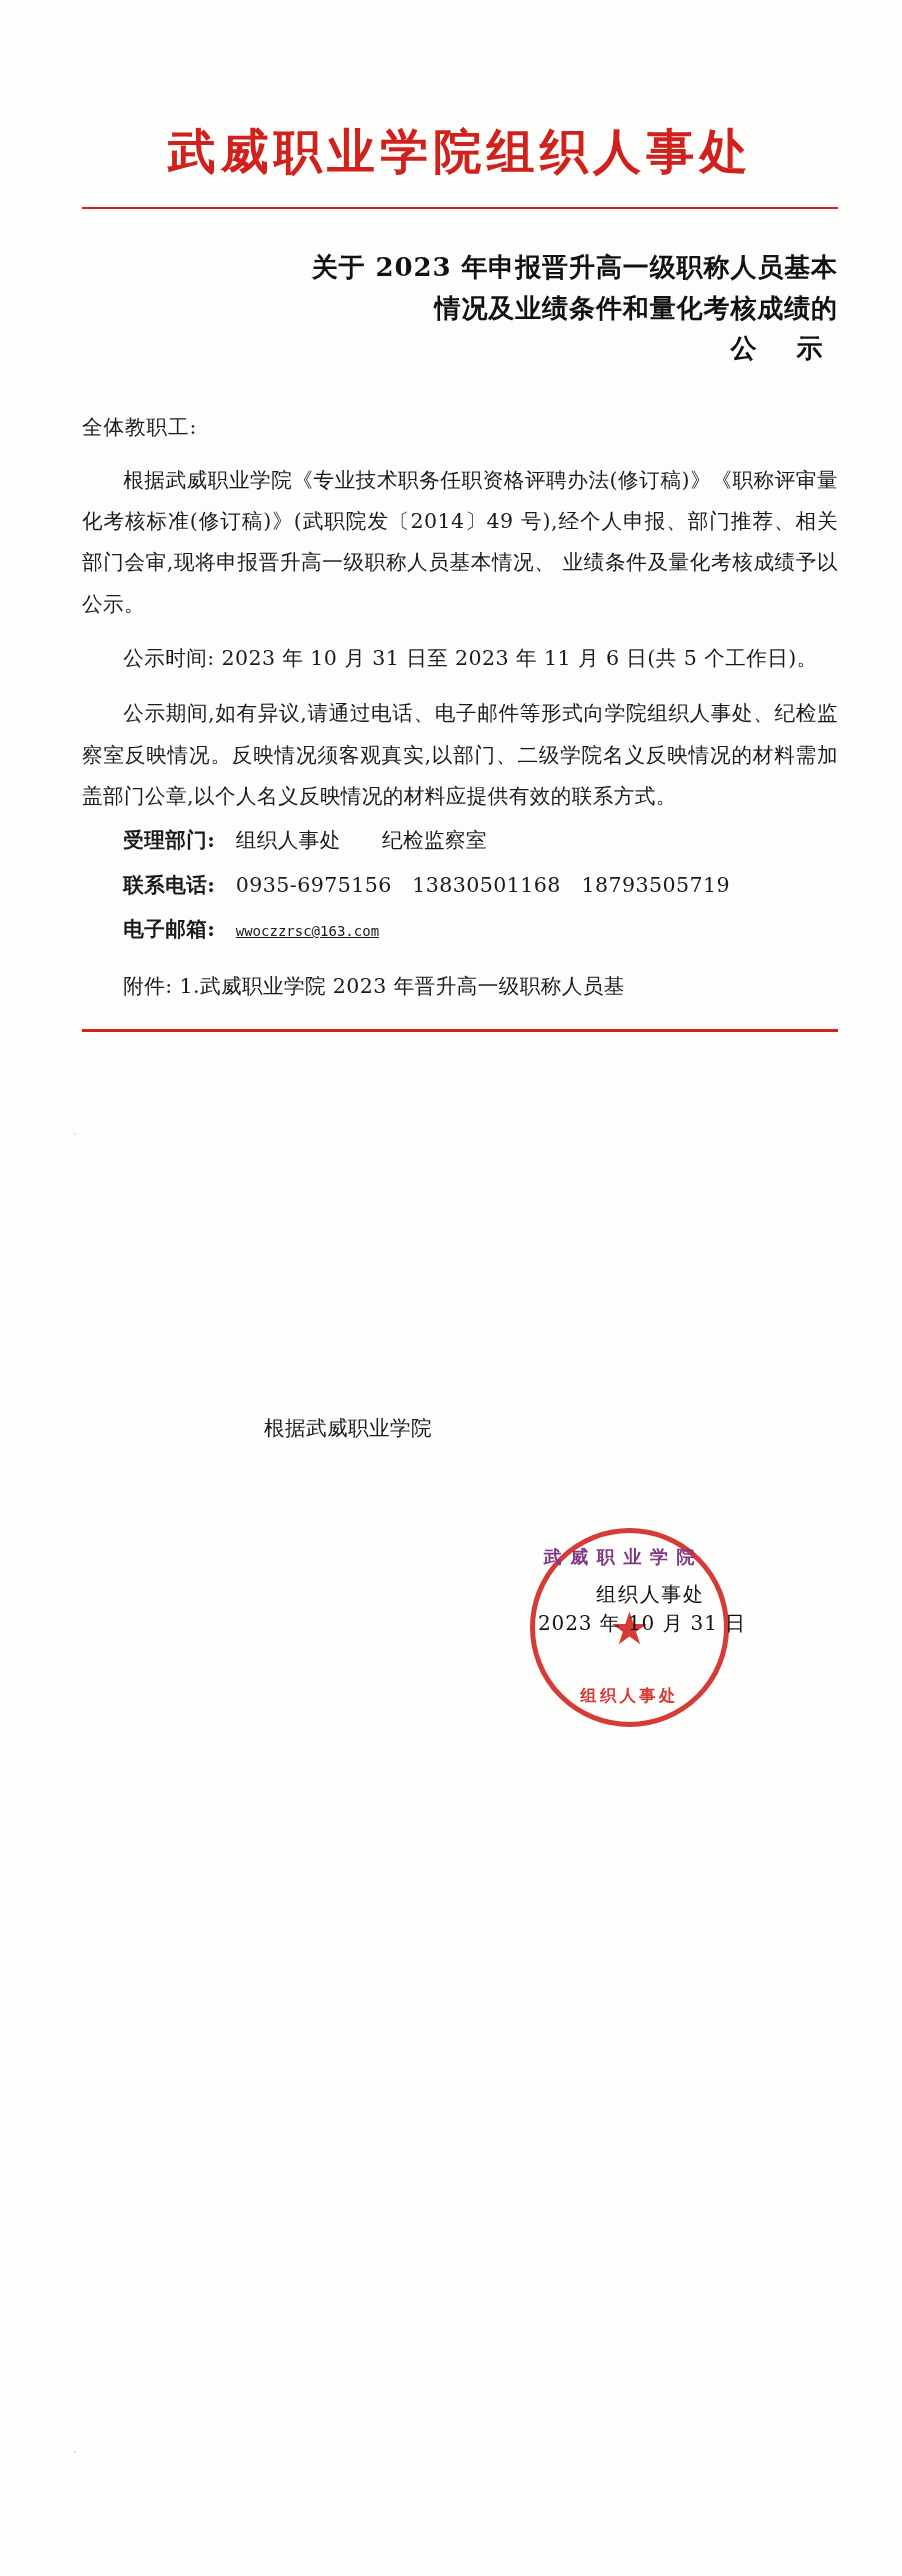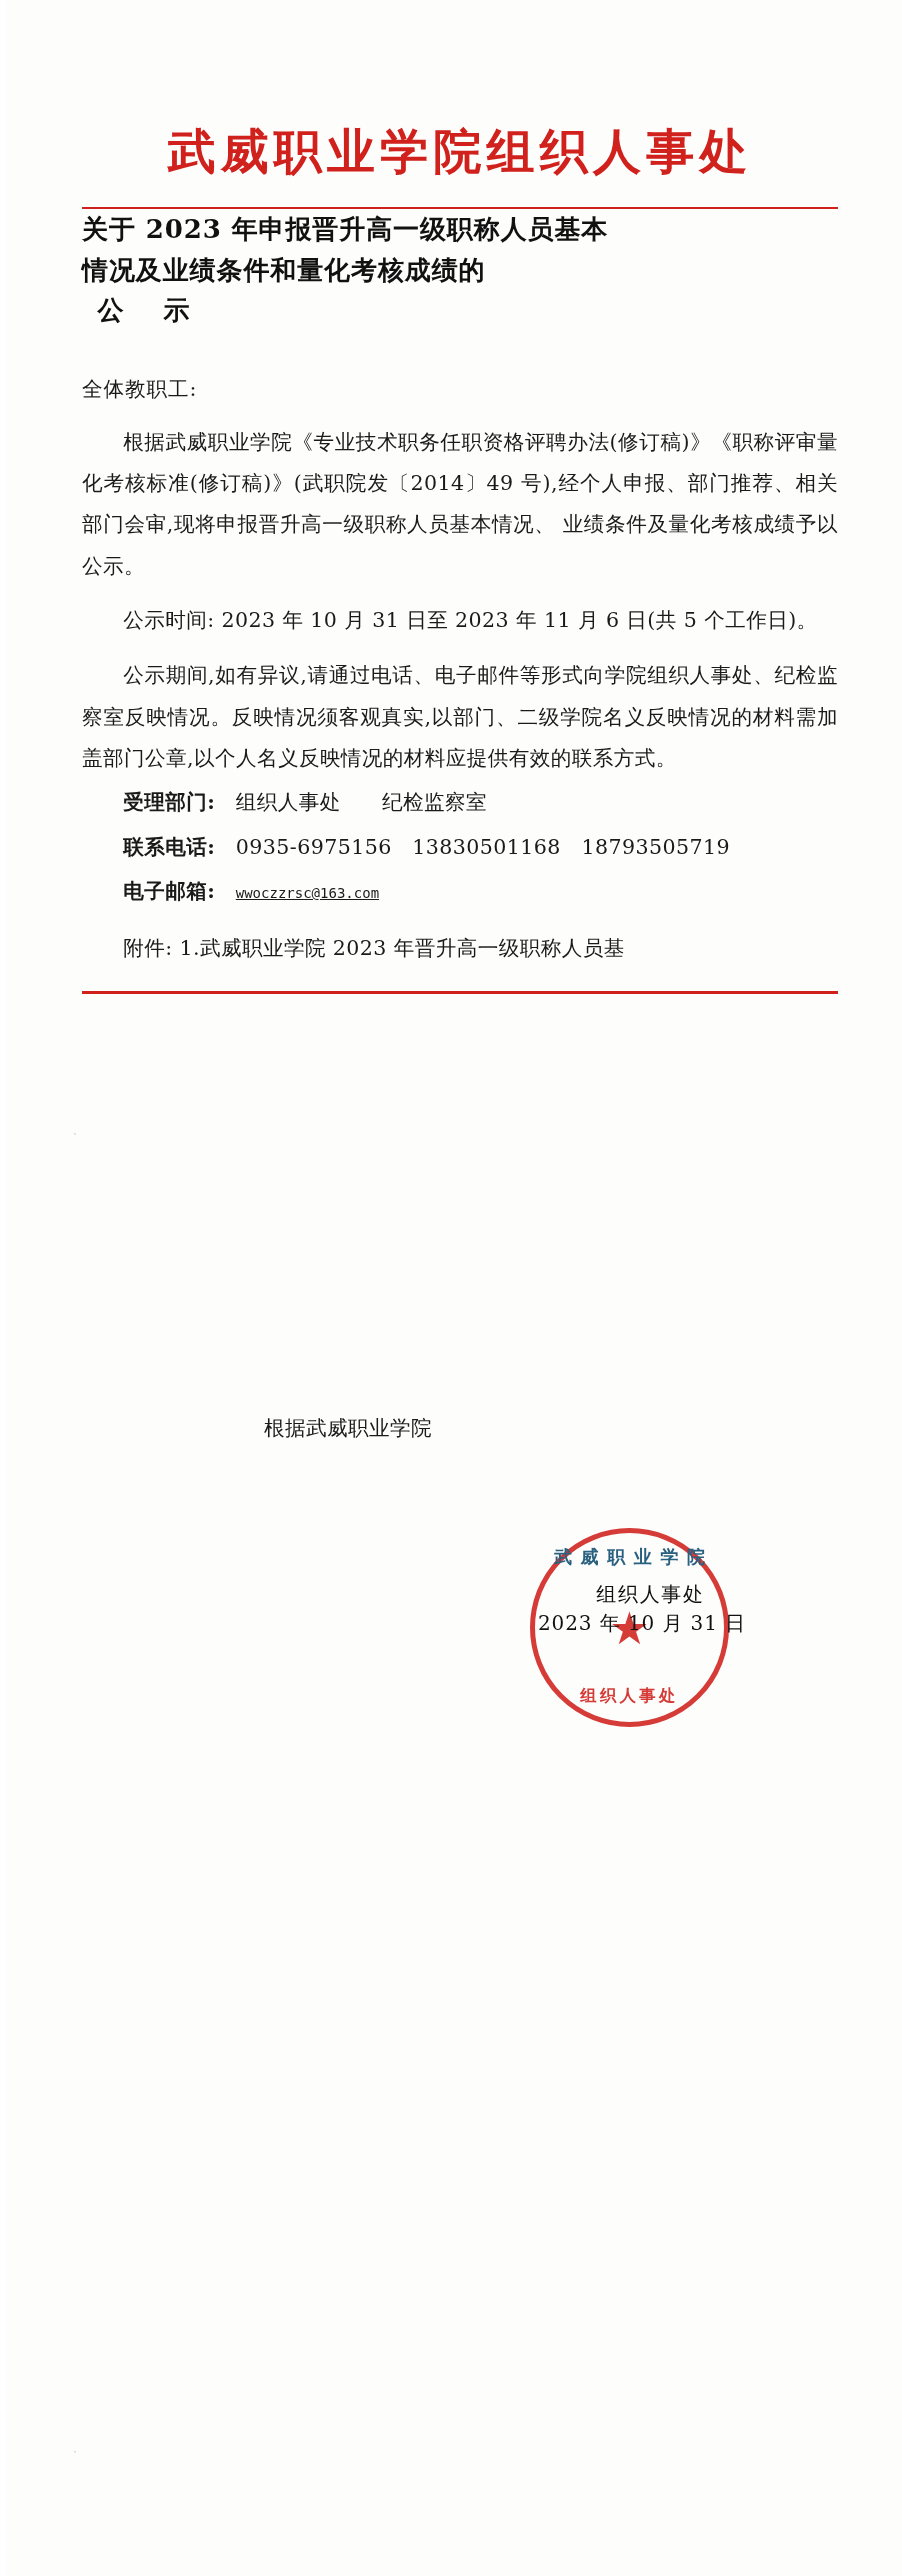--- a/index.html
+++ b/index.html
@@ -46,24 +46,25 @@
   }
 
   .letterhead-rule {
     height: 2.6px;
     background: #d0211c;
     margin: 29px 0 0 0;
   }
 
   
   .doc-title {
-    text-align: left;
+    text-align: right;
     font-weight: bold;
     font-size: 26px;
     line-height: 1.55;
+    margin-top: 38px;
     color: #111;
     letter-spacing: 0.9px;
   }
   .doc-title .line {
     display: block;
   }
   .doc-title .line3 {
     letter-spacing: 15.5px;
     padding-left: 15.5px;
   }
@@ -165,22 +166,21 @@
     transform: translate(-50%, -50%);
     color: #d0211c;
     font-size: 45px;
     line-height: 1;
   }
   .seal-text-top {
     position: absolute;
     left: 0;
     top: 12px;
     width: 189px;
-    text-align: center;
-    color: #0c4a6e;
+    color: #701a75;
     font-size: 18px;
     font-weight: bold;
     letter-spacing: 8.6px;
     text-indent: 8.6px;
   }
   .seal-text-bottom {
     position: absolute;
     left: 0;
     bottom: 15.5px;
     width: 189px;

